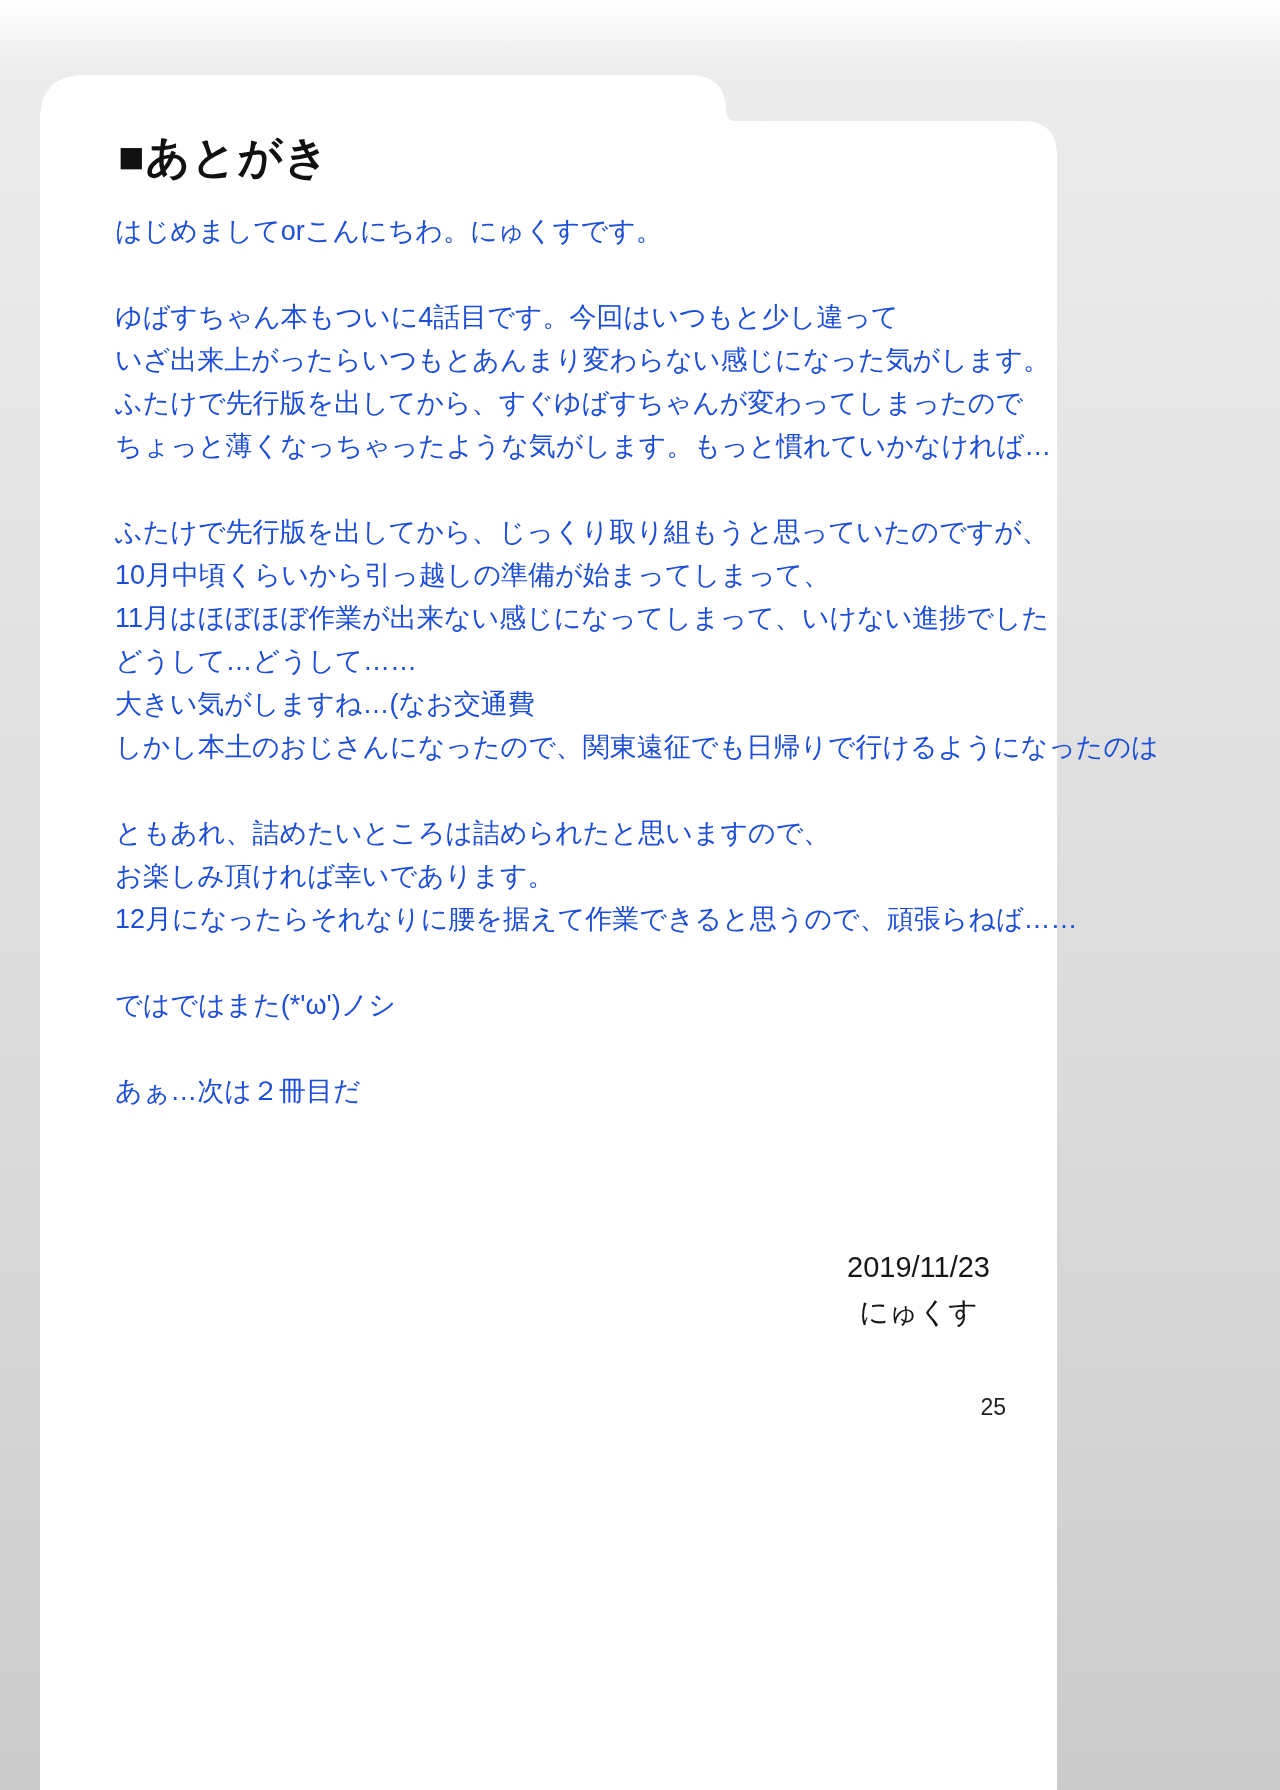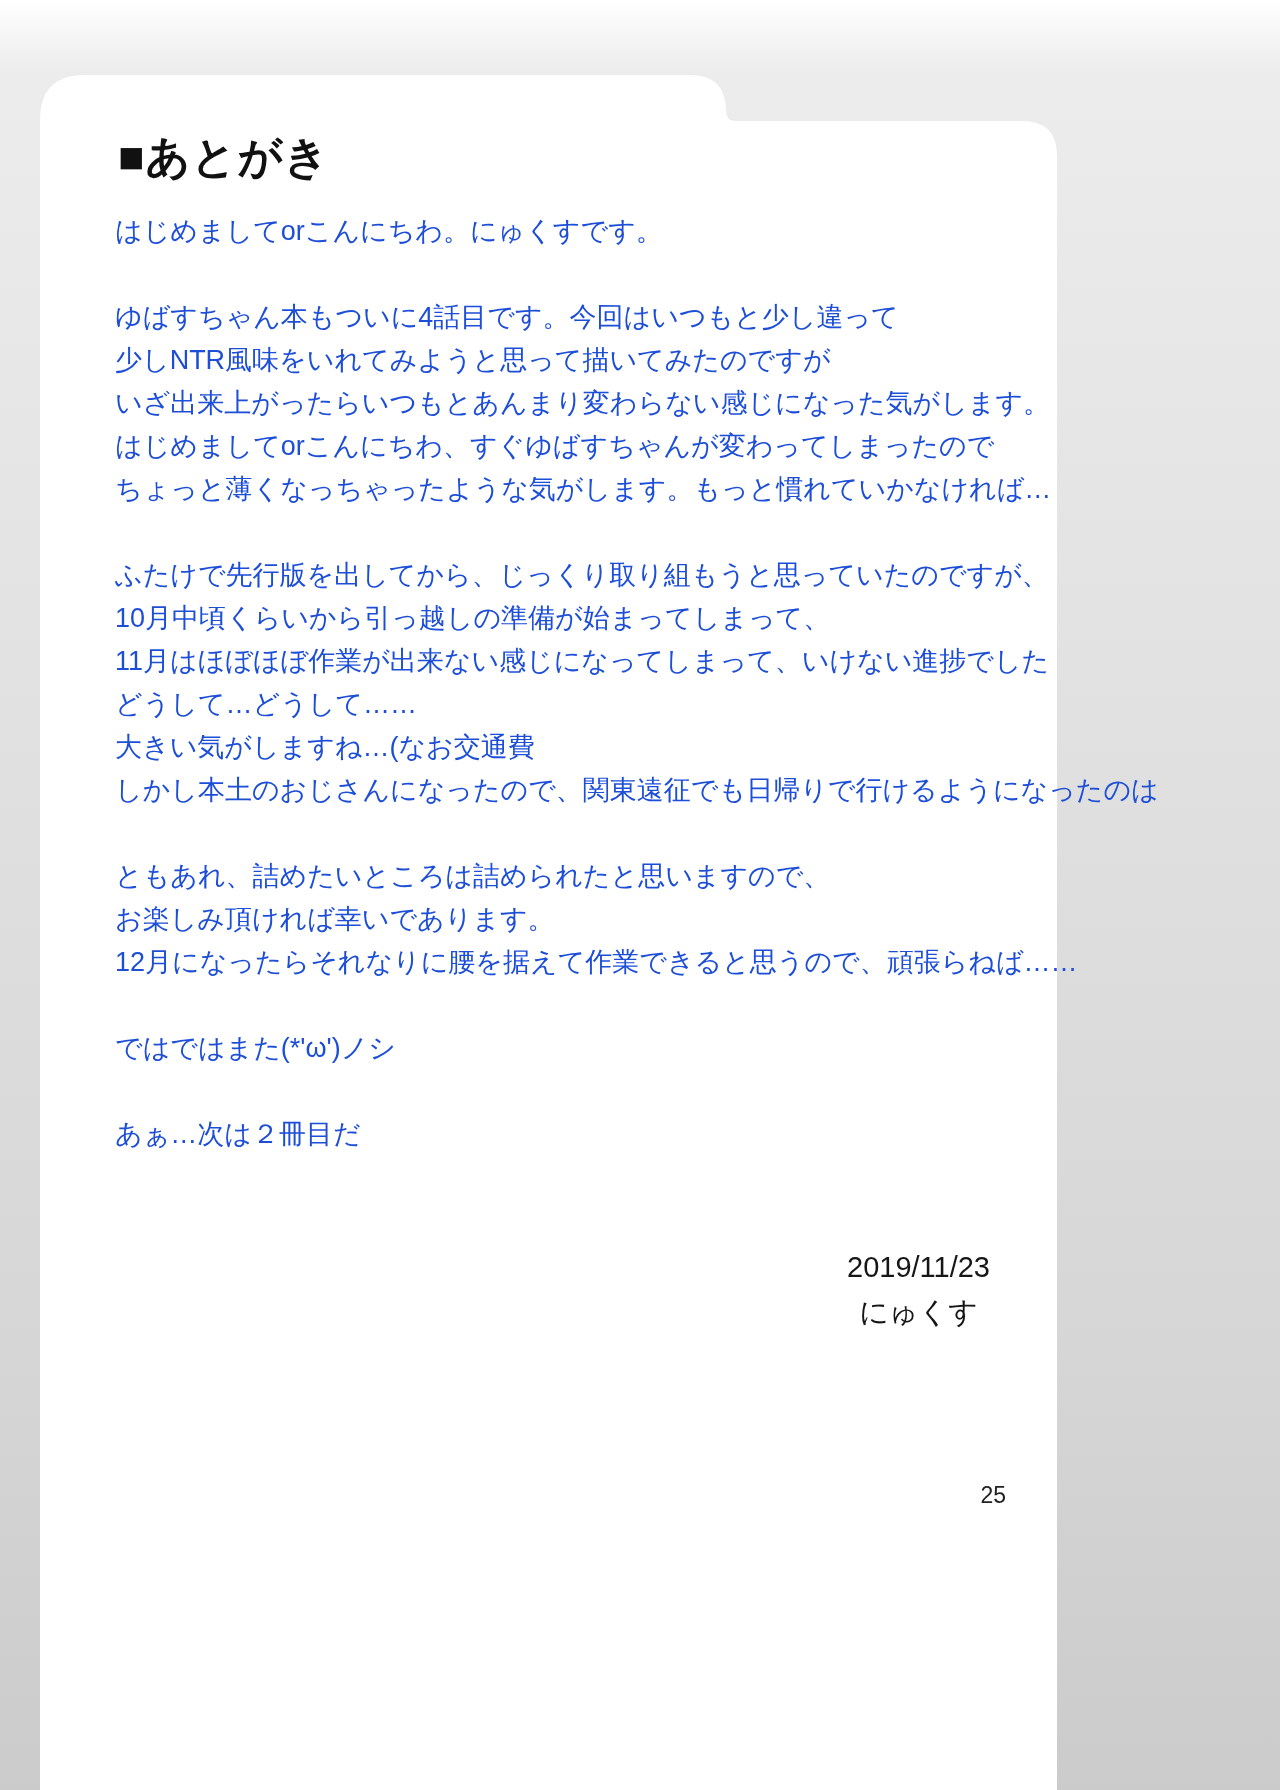--- a/index.html
+++ b/index.html
@@ -56,41 +56,40 @@
     top: 1245px;
     text-align: center;
     font-size: 29px;
     line-height: 45px;
     color: #161616;
     font-weight: 500;
   }
   .page-number {
     position: absolute;
     right: 274px;
-    top: 1482px;
+    top: 1394px;
     font-size: 23px;
     color: #222222;
   }
 </style>
 </head>
 <body>
 
 <div class="card"></div>
 
 <div class="title">■あとがき</div>
 
 <div class="body-text">
     <div class="para">
       <div class="line">はじめましてorこんにちわ。にゅくすです。</div>
     </div>
     <div class="para">
       <div class="line">ゆばすちゃん本もついに4話目です。今回はいつもと少し違って</div>
-      <div class="line">少しNTR風味をいれてみようと思って描いてみたのですが</div>
       <div class="line">いざ出来上がったらいつもとあんまり変わらない感じになった気がします。</div>
-      <div class="line">はじめましてorこんにちわ、すぐゆばすちゃんが変わってしまったので</div>
+      <div class="line">ふたけで先行版を出してから、すぐゆばすちゃんが変わってしまったので</div>
       <div class="line">ちょっと薄くなっちゃったような気がします。もっと慣れていかなければ…</div>
     </div>
     <div class="para">
       <div class="line">ふたけで先行版を出してから、じっくり取り組もうと思っていたのですが、</div>
       <div class="line">10月中頃くらいから引っ越しの準備が始まってしまって、</div>
       <div class="line">11月はほぼほぼ作業が出来ない感じになってしまって、いけない進捗でした</div>
       <div class="line">どうして…どうして……</div>
       <div class="line">大きい気がしますね…(なお交通費</div>
       <div class="line">しかし本土のおじさんになったので、関東遠征でも日帰りで行けるようになったのは</div>
     </div>

